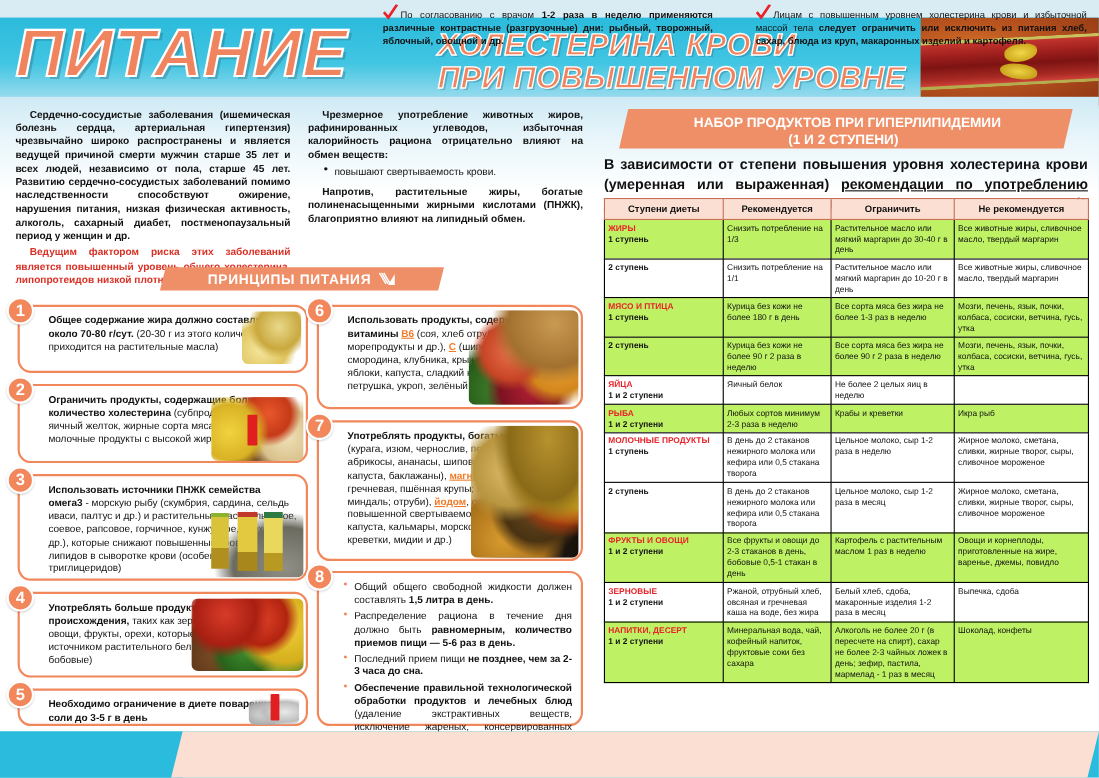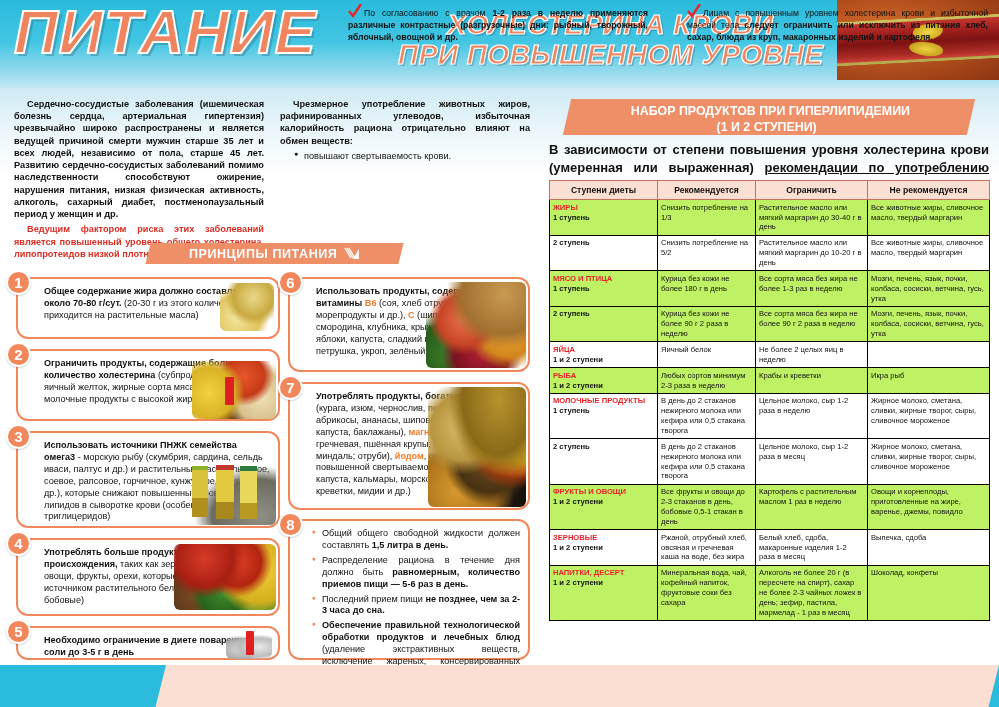--- a/index.html
+++ b/index.html
@@ -5,24 +5,23 @@
   * { box-sizing: border-box; margin: 0; padding: 0; }
   body {
     width: 999px; height: 707px;
     font-family: "Liberation Sans", sans-serif;
     background: #d9ecf4;
     overflow: hidden;
     position: relative;
   }
   
   .header {
-    position: absolute; left: 0; top: 0; width: 999px; height: 92px;
+    position: absolute; left: 0; top: 16px; width: 999px; height: 92px;
     background: linear-gradient(180deg,#2bbbdc 0%, #41c5e2 45%, #a9dff0 86%, #cfeaf5 100%);
     overflow: hidden;
-    text-align: center;
   }
   .header-img {
     position: absolute; right: 0; top: 0; width: 162px; height: 80px;
     background:
       radial-gradient(ellipse at 30% 40%, #d9762c 0%, #b9541f 40%, #8d3512 100%);
     overflow: hidden;
   }
   .vessel {
     position: absolute; left: -6px; top: 18px; width: 178px; height: 44px;
     background: linear-gradient(180deg,#c4352e 0%, #9e1f1d 30%, #7d1312 55%, #a82a24 85%, #cf4138 100%);
@@ -91,21 +90,21 @@
   }
   .card .num {
     position:absolute; left:-12px; top:-9px; width:25px; height:25px;
     border-radius:50%; background:#f2875c; color:#fff;
     font-size:15px; font-weight:bold; display:flex; align-items:center; justify-content:center;
     border:2px solid #fff;
     box-shadow: 0 1px 2px rgba(0,0,0,.18);
   }
   .card .t { font-weight:bold; }
   .card .n { font-weight:normal; }
-  .orange { color:#f07c2a; font-weight:bold; }
+  .orange { color:#f07c2a; font-weight:bold;text-decoration:underline; }
   .card ul { list-style:none; }
   .card li { position:relative; padding-left:10px; margin-bottom:3px; text-align:justify; }
   .card li:before { content:"\25CF"; position:absolute; left:0; top:0; font-size:6.5px; color:#f2875c; }
   
   .food { position:absolute; border-radius:6px; pointer-events:none; }
   .rbanner {
     position:absolute; left:567px; top:99px; width:404px; height:36px;
     background:#ef8f68; color:#fff; text-align:center;
     font-size:12.4px; font-weight:bold; line-height:1.32;
     padding-top:4px; transform:skewX(-13deg);
@@ -178,20 +177,21 @@
 <div class="page-bg"></div>
 
 <div class="intro">
   <div class="intro-col">
     <p>Сердечно-сосудистые заболевания (ишемическая болезнь сердца, артериальная гипертензия) чрезвычайно широко распространены и является ведущей причиной смерти мужчин старше 35 лет и всех людей, независимо от пола, старше 45 лет. Развитию сердечно-сосудистых заболеваний помимо наследственности способствуют ожирение, нарушения питания, низкая физическая активность, алкоголь, сахарный диабет, постменопаузальный период у женщин и др.</p>
     <p class="red">Ведущим фактором риска этих заболеваний является повышенный уровень общего холестерина, липопротеидов низкой плотности.</p>
   </div>
   <div class="intro-col">
     <p>Чрезмерное употребление животных жиров, рафинированных углеводов, избыточная калорийность рациона отрицательно влияют на обмен веществ:</p>
     <p class="bullet-li">повышают свертываемость крови.</p>
+    <p style="margin-top:6px">Напротив, растительные жиры, богатые полиненасыщенными жирными кислотами (ПНЖК), благоприятно влияют на липидный обмен.</p>
   </div>
 </div>
 
 <div class="banner-shadow"></div>
 <div class="banner">
   <span>ПРИНЦИПЫ ПИТАНИЯ</span>
   <span class="fork-icon">
     <svg viewBox="0 0 16 14" width="16" height="14" aria-hidden="true">
       <path d="M1 1 L7 11 M3 1 L9 11 M5 1 L11 11" stroke="#ffffff" stroke-width="1.3" fill="none"></path>
       <path d="M9 12 L15 2 L15 12 Z" fill="#ffffff"></path>
@@ -317,21 +317,21 @@
           <div>1 ступень</div>
         </td>
         <td>Снизить потребление на 1/3</td>
         <td>Растительное масло или мягкий маргарин до 30-40 г в день</td>
         <td>Все животные жиры, сливочное масло, твердый маргарин</td>
       </tr>
       <tr class="plain">
         <td class="cat">
           <div>2 ступень</div>
         </td>
-        <td>Снизить потребление на 5/2</td>
+        <td>Снизить потребление на 1/1</td>
         <td>Растительное масло или мягкий маргарин до 10-20 г в день</td>
         <td>Все животные жиры, сливочное масло, твердый маргарин</td>
       </tr>
       <tr class="tint">
         <td class="cat">
           <div class="hdr">МЯСО И ПТИЦА</div>
           <div>1 ступень</div>
         </td>
         <td>Курица без кожи не более 180 г в день</td>
         <td>Все сорта мяса без жира не более 1-3 раз в неделю</td>

